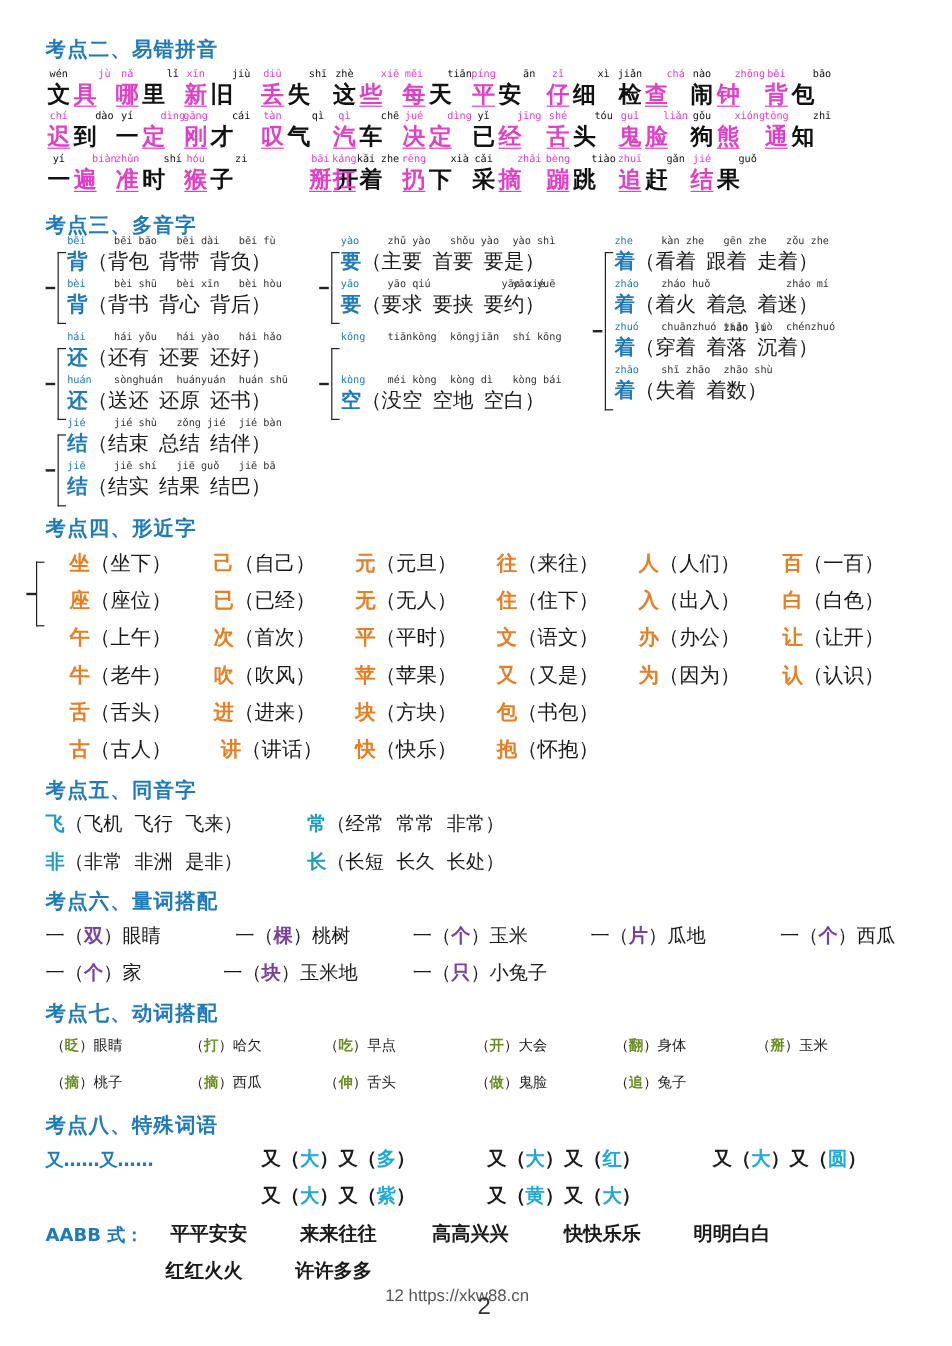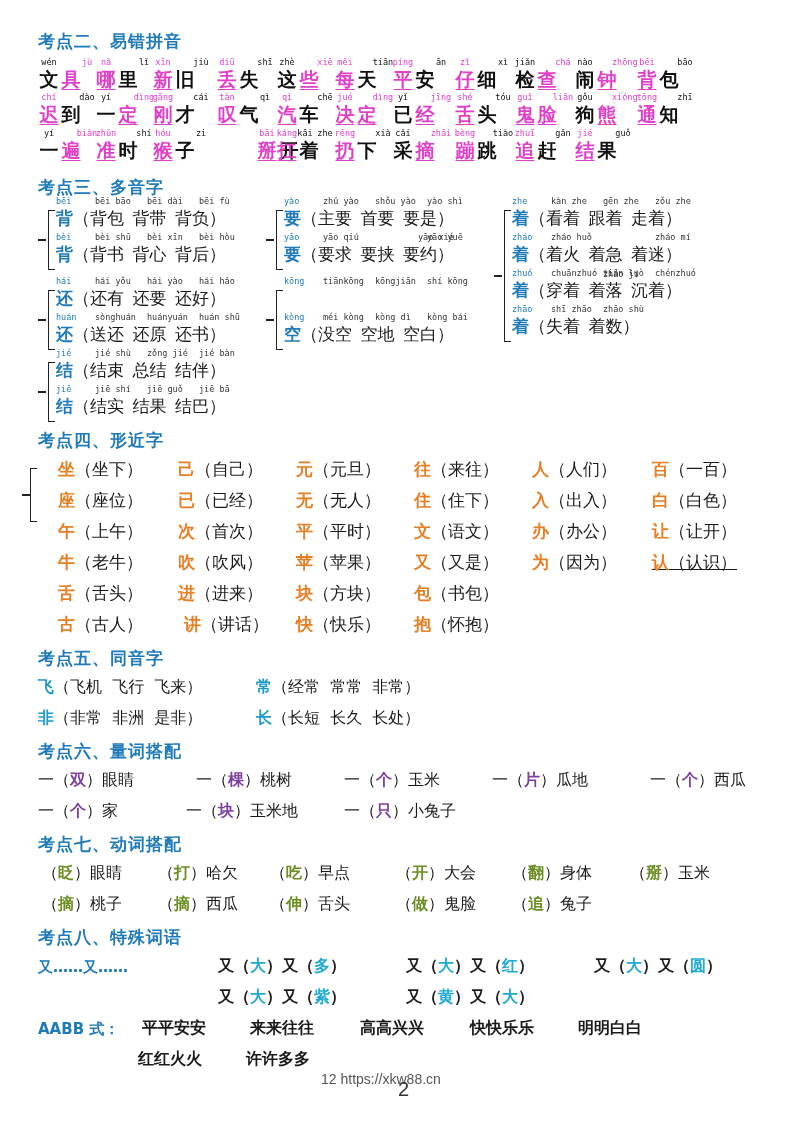--- a/index.html
+++ b/index.html
@@ -26,21 +26,21 @@
   
   .sim{position:absolute;font-size:17px;white-space:nowrap;}
   .sim .c{color:#e67e22;font-family:"DejaVu Sans",sans-serif;font-weight:bold;}
   
   .hom{position:absolute;font-size:16px;white-space:nowrap;}
   .hom .c{color:#1e9ac8;font-family:"DejaVu Sans",sans-serif;font-weight:bold;}
   
   .mw{position:absolute;font-size:16px;white-space:nowrap;}
   .mw .c{color:#7b3fa0;font-family:"DejaVu Sans",sans-serif;font-weight:bold;}
   
-  .vb{position:absolute;font-size:16px;white-space:nowrap;}
+  .vb{position:absolute;font-size:12px;white-space:nowrap;}
   .vb .c{color:#6b8e23;font-family:"DejaVu Sans",sans-serif;font-weight:bold;}
   
   .sp{position:absolute;font-size:16px;white-space:nowrap;font-weight:bold;}
   .sp .c{color:#1eaad2;}
   .sp-label{position:absolute;font-size:15px;color:#1e7ab8;font-weight:bold;font-family:"DejaVu Sans",sans-serif;}
   .aabb{position:absolute;font-size:16px;font-weight:bold;white-space:nowrap;font-family:"DejaVu Sans",sans-serif;}
   .footer{position:absolute;font-family:"Liberation Sans",sans-serif;color:#555;font-size:14px;}
 </style>
 </head>
 <body>
@@ -531,21 +531,21 @@
     <div class="sim" style="left: 414px; top: 551px;"><span class="c">又</span><span>（</span><span>又是</span><span>）</span></div>
     <div class="sim" style="left: 414px; top: 582px;"><span class="c">包</span><span>（</span><span>书包</span><span>）</span></div>
     <div class="sim" style="left: 414px; top: 613px;"><span class="c">抱</span><span>（</span><span>怀抱</span><span>）</span></div>
     <div class="sim" style="left: 532px; top: 458px;"><span class="c">人</span><span>（</span><span>人们</span><span>）</span></div>
     <div class="sim" style="left: 532px; top: 489px;"><span class="c">入</span><span>（</span><span>出入</span><span>）</span></div>
     <div class="sim" style="left: 532px; top: 520px;"><span class="c">办</span><span>（</span><span>办公</span><span>）</span></div>
     <div class="sim" style="left: 532px; top: 551px;"><span class="c">为</span><span>（</span><span>因为</span><span>）</span></div>
     <div class="sim" style="left: 652px; top: 458px;"><span class="c">百</span><span>（</span><span>一百</span><span>）</span></div>
     <div class="sim" style="left: 652px; top: 489px;"><span class="c">白</span><span>（</span><span>白色</span><span>）</span></div>
     <div class="sim" style="left: 652px; top: 520px;"><span class="c">让</span><span>（</span><span>让开</span><span>）</span></div>
-    <div class="sim" style="left: 652px; top: 551px; text-decoration: underline;"><span class="c">认</span><span>（</span><span>认识</span><span>）</span></div>
+    <div class="sim" style="left: 652px; top: 551px;"><span class="c">认</span><span>（</span><span>认识</span><span>）</span></div>
     <div class="sec-title" style="left: 38px; top: 647px;">考点五、同音字</div>
     <div class="hom" style="left: 38px; top: 677px;"><span class="c">飞</span><span>（</span><span style="white-space: pre;">飞机  飞行  飞来</span><span>）</span></div>
     <div class="hom" style="left: 256px; top: 677px;"><span class="c">常</span><span>（</span><span style="white-space: pre;">经常  常常  非常</span><span>）</span></div>
     <div class="hom" style="left: 38px; top: 708px;"><span class="c">非</span><span>（</span><span style="white-space: pre;">非常  非洲  是非</span><span>）</span></div>
     <div class="hom" style="left: 256px; top: 708px;"><span class="c">长</span><span>（</span><span style="white-space: pre;">长短  长久  长处</span><span>）</span></div>
     <div class="sec-title" style="left: 38px; top: 740px;">考点六、量词搭配</div>
     <div class="mw" style="left: 38px; top: 770px;"><span>一</span><span>（</span><span class="c">双</span><span>）</span><span>眼睛</span></div>
     <div class="mw" style="left: 196px; top: 770px;"><span>一</span><span>（</span><span class="c">棵</span><span>）</span><span>桃树</span></div>
     <div class="mw" style="left: 344px; top: 770px;"><span>一</span><span>（</span><span class="c">个</span><span>）</span><span>玉米</span></div>
     <div class="mw" style="left: 492px; top: 770px;"><span>一</span><span>（</span><span class="c">片</span><span>）</span><span>瓜地</span></div>

